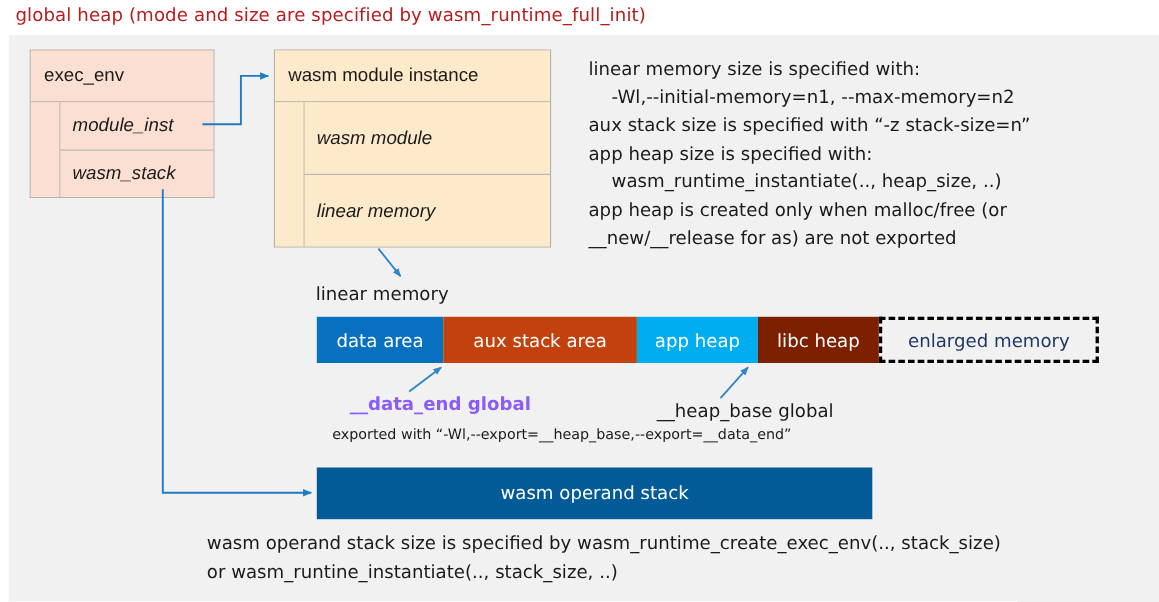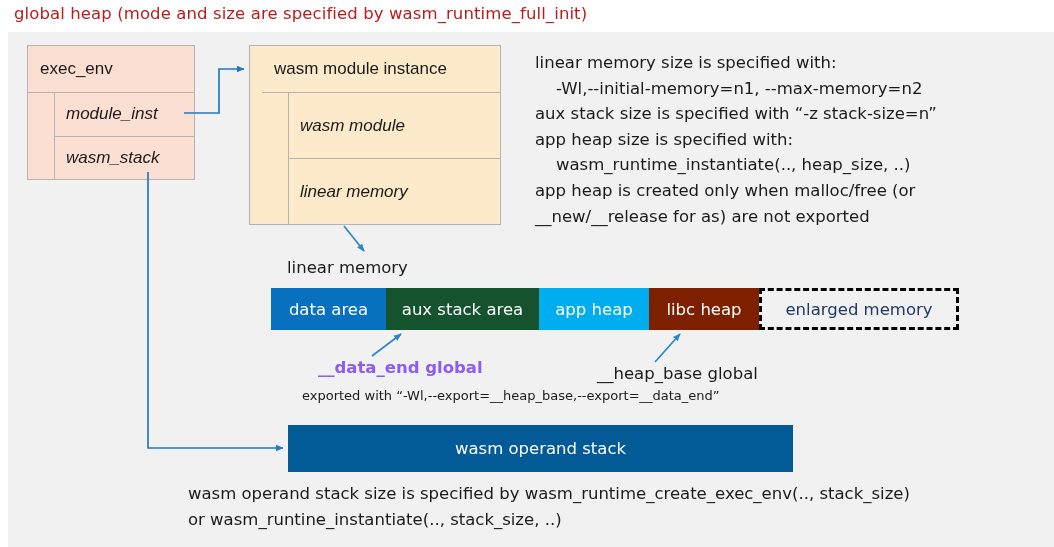--- a/index.html
+++ b/index.html
@@ -100,21 +100,21 @@
   #lm-caption {
     left: 287px;
     top: 258px;
     font-size: 16.5px;
     color: #1a1a1a;
     white-space: nowrap;
   }
 
   
   #mem-bar {
-    left: 271px;
+    left: 288px;
     top: 288px;
     height: 42px;
     display: flex;
     align-items: stretch;
   }
   .seg {
     display: flex;
     align-items: center;
     justify-content: center;
     color: #ffffff;
@@ -195,21 +195,21 @@
     <div class="struct-head" style="height: 47px; background: rgb(251, 223, 210); border-color: rgb(179, 179, 179);">exec_env</div>
     <div class="struct-body">
       <div class="gutter" style="background: rgb(251, 223, 210); border-color: rgb(179, 179, 179);"></div>
       <div class="rows">
         <div class="srow" style="background: rgb(251, 223, 210); border-color: rgb(179, 179, 179);">module_inst</div>
         <div class="srow" style="background: rgb(251, 223, 210); border-color: rgb(179, 179, 179);">wasm_stack</div>
       </div>
     </div>
   </div>
 
-  <div class="abs struct" id="module-inst-box" style="left: 249px; top: 45px; width: 252px; height: 180px; border-color: rgb(179, 179, 179); padding-left: 12px;">
+  <div class="abs struct" id="module-inst-box" style="left: 249px; top: 45px; width: 252px; height: 180px; border-color: rgb(179, 179, 179);">
     <div class="struct-head" style="height: 47px; background: rgb(253, 234, 203); border-color: rgb(179, 179, 179);">wasm module instance</div>
     <div class="struct-body">
       <div class="gutter" style="background: rgb(253, 234, 203); border-color: rgb(179, 179, 179);"></div>
       <div class="rows">
         <div class="srow" style="background: rgb(253, 234, 203); border-color: rgb(179, 179, 179);">wasm module</div>
         <div class="srow" style="background: rgb(253, 234, 203); border-color: rgb(179, 179, 179);">linear memory</div>
       </div>
     </div>
   </div>
 
@@ -218,21 +218,21 @@
 aux stack size is specified with “-z stack-size=n”
 app heap size is specified with:
     wasm_runtime_instantiate(.., heap_size, ..)
 app heap is created only when malloc/free (or
 __new/__release for as) are not exported</div>
 
   <div class="abs" id="lm-caption">linear memory</div>
 
   <div class="abs" id="mem-bar">
     <div class="seg" style="width: 115px; background: rgb(7, 112, 191);">data area</div>
-    <div class="seg" style="width: 153px; background: #14532d;">aux stack area</div>
+    <div class="seg" style="width: 176px; background: #c2410c;">aux stack area</div>
     <div class="seg" style="width: 110px; background: rgb(0, 174, 239);">app heap</div>
     <div class="seg" style="width: 110px; background: rgb(124, 32, 0);">libc heap</div>
     <div class="seg dashed" style="width: 200px; background: rgb(241, 241, 241); color: rgb(31, 56, 100);">enlarged memory</div>
   </div>
 
   <div class="abs" id="data-end-label">__data_end global</div>
   <div class="abs" id="heap-base-label">__heap_base global</div>
   <div class="abs" id="exported-label">exported with “-Wl,--export=__heap_base,--export=__data_end”</div>
 
   <div class="abs" id="operand-stack" style="background: rgb(2, 90, 150);">wasm operand stack</div>

